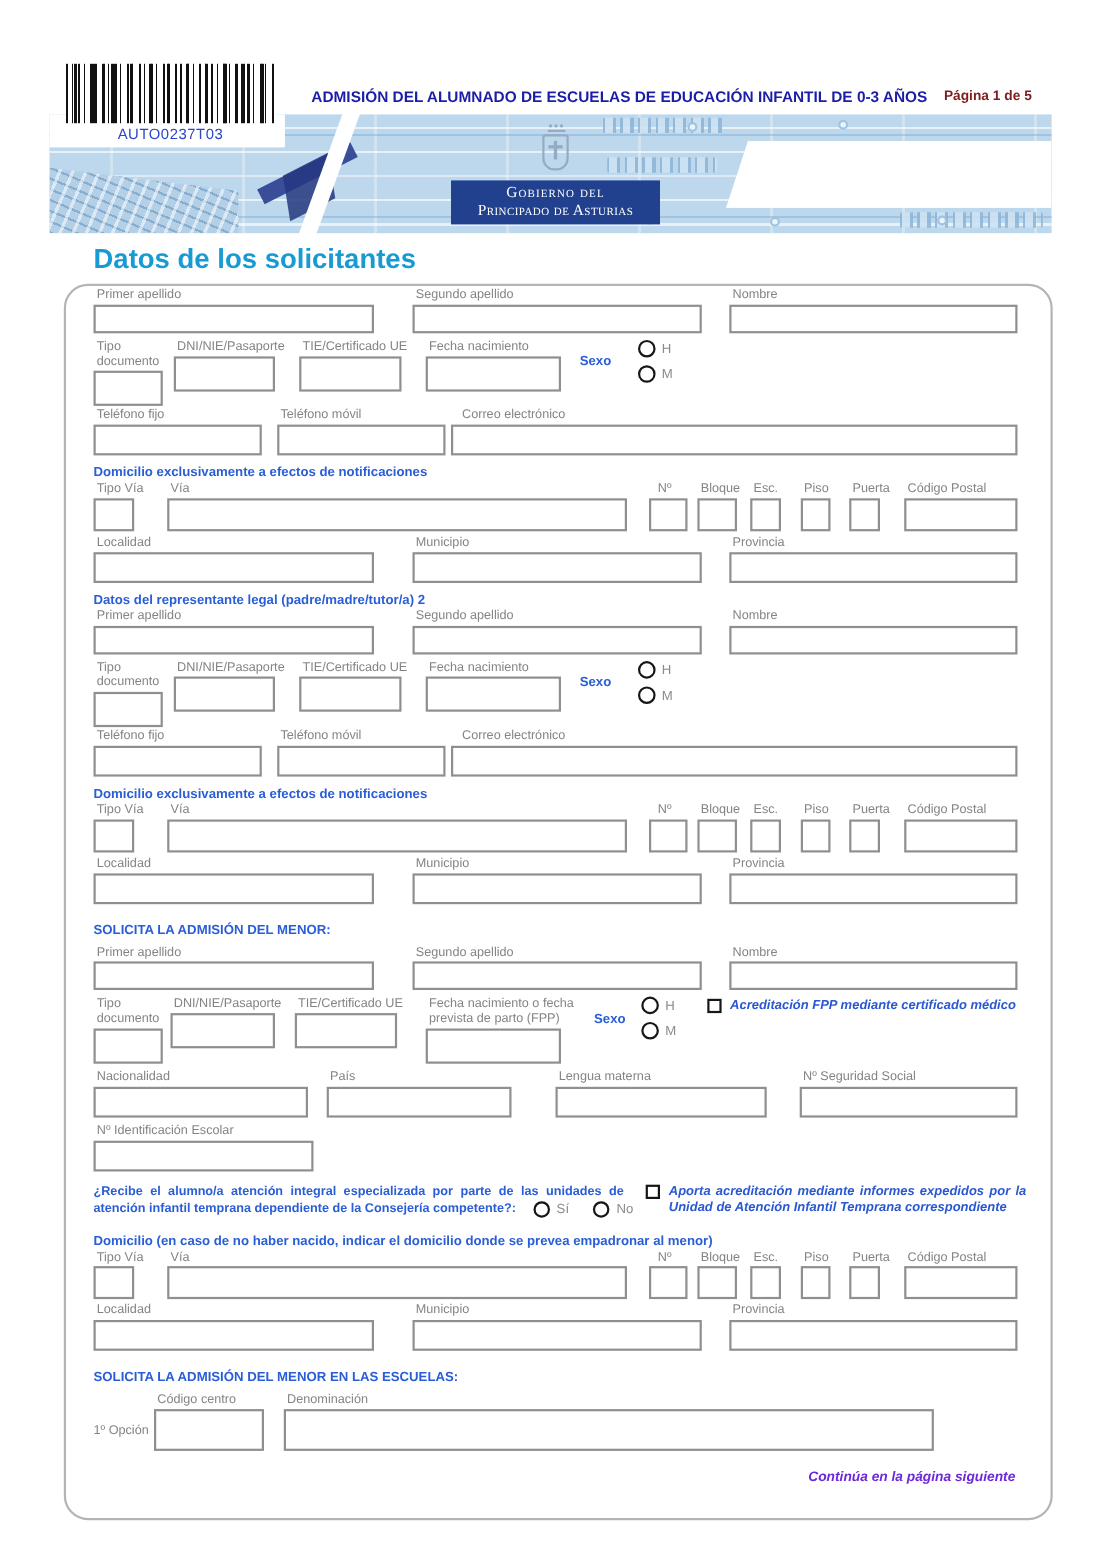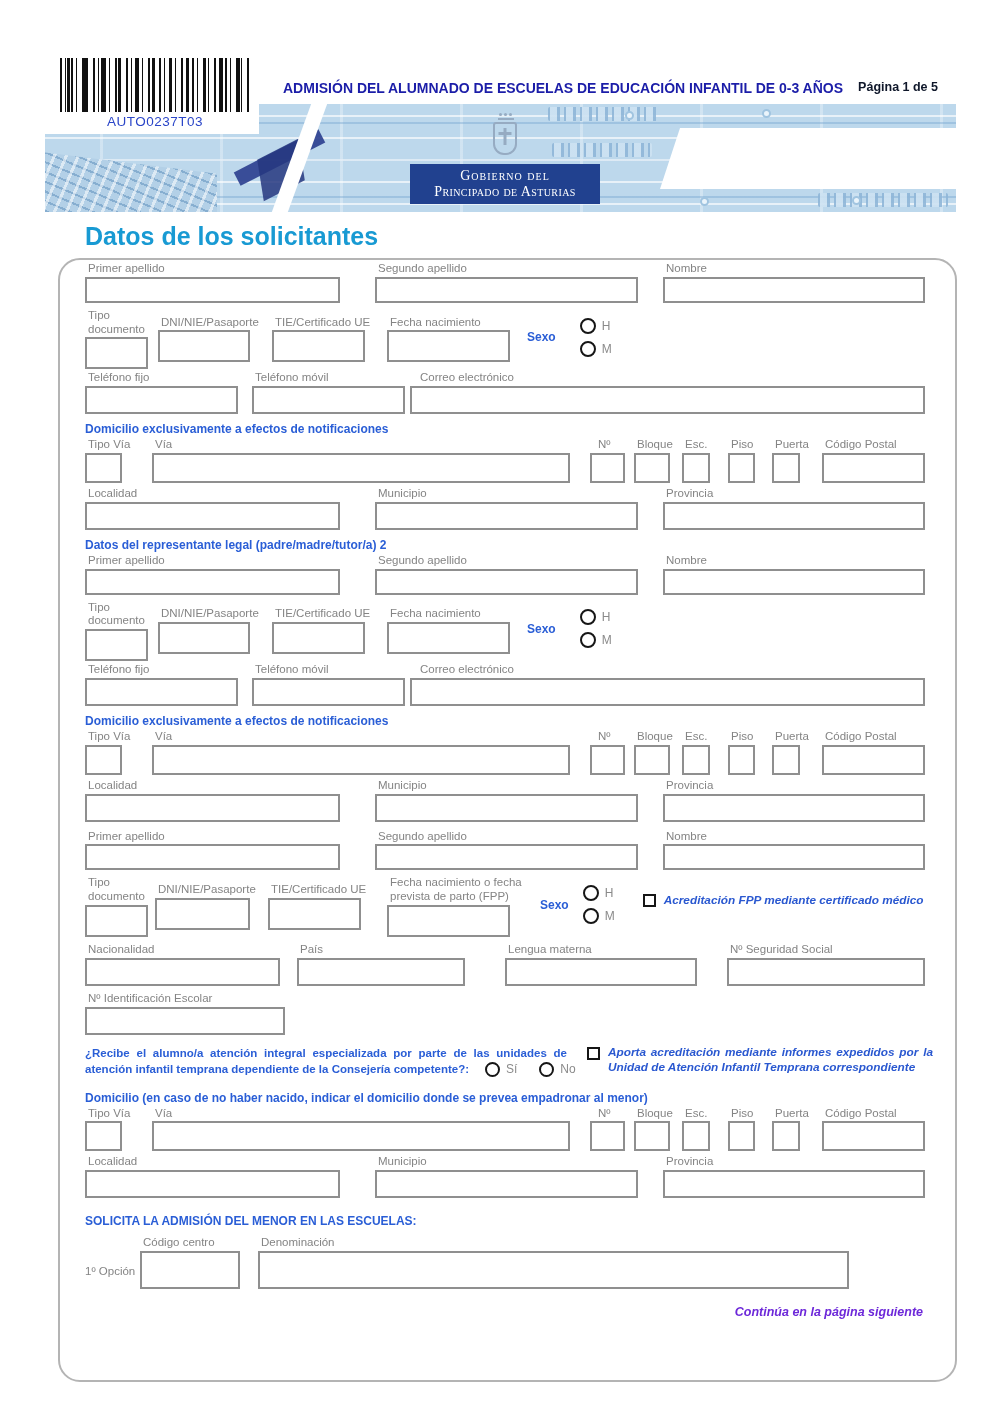--- a/index.html
+++ b/index.html
@@ -33,21 +33,21 @@
   .barcode { position:absolute; left:60px; top:58px; width:190px; height:54px; background-color:#fff;
     background-image:
       repeating-linear-gradient(90deg,#111 0 2px, rgba(0,0,0,0) 2px 5px, #111 5px 6px, rgba(0,0,0,0) 6px 11px),
       repeating-linear-gradient(90deg, rgba(0,0,0,0) 0 7px, #111 7px 10px, rgba(0,0,0,0) 10px 17px); }
   .bc-num { position:absolute; left:60px; top:114px; width:190px; text-align:center;
             font-size:13.5px; color:#2b46c8; letter-spacing:.5px; }
 
   .hdr-title-row { position:absolute; left:283px; top:80px; width:655px; display:flex;
                    justify-content:space-between; align-items:flex-start; }
   .hdr-title { font-weight:bold; font-size:14px; color:#1b1da8; white-space:nowrap; }
-  .hdr-page  { font-weight:bold; font-size:12.5px; color:#0f172a; white-space:nowrap; margin-left:12px; }
+  .hdr-page  { font-weight:bold; font-size:12.5px; color:#7f1d1d; white-space:nowrap; margin-left:12px; }
 
   .emblem { position:absolute; left:492px; top:112px; width:28px; height:46px; }
   .crown  { position:absolute; left:50%; top:0; transform:translateX(-50%); width:16px; height:8px; border-bottom:2px solid #96abc2; }
   .crown::before { content:""; position:absolute; left:1px; top:1px; width:3px; height:3px; border-radius:50%;
                    background:#96abc2; box-shadow:5px 0 0 #96abc2, 10px 0 0 #96abc2; }
   .shield { position:absolute; left:1px; top:10px; width:24px; height:33px; border:2px solid #96abc2; border-radius:3px 3px 11px 11px; }
   .shield::before { content:""; position:absolute; left:50%; top:4px; transform:translateX(-50%); width:3px; height:17px; background:#96abc2; }
   .shield::after  { content:""; position:absolute; left:50%; top:8px; transform:translateX(-50%); width:13px; height:3px; background:#96abc2; }
 
   .logo-box { position:absolute; left:410px; top:164px; width:190px; height:40px; background:#21418f;
@@ -57,21 +57,21 @@
   .logo-l2 { font-size:14px; letter-spacing:.4px; }
 
   
   .page-title { position:absolute; left:85px; top:222px; font-size:25px; font-weight:bold; color:#189ad3; }
 
   
   .formbox { position:absolute; left:58px; top:258px; width:899px; height:1124px;
              border:2px solid #b4b4b4; border-radius:22px; overflow:hidden; background:#fff; }
 
   .sec-h { color:#2a5ed6; font-weight:bold; font-size:12px; margin:8px 0 0 25px; }
-  .frow  { display:flex; align-items:center; margin:2px 0 0 25px; }
+  .frow  { display:flex; align-items:flex-start; margin:2px 0 0 25px; }
   .field { display:flex; flex-direction:column; }
   .lbl   { font-size:11.5px; color:#848484; margin:0 0 1px 3px; white-space:nowrap; line-height:1.2; }
   .lbl.wrap { white-space:normal; }
   .bx { border:2px solid #8f8f8f; background:#fff; height:26px; font-size:13px;
         padding:0 4px; font-family:inherit; width:100%; color:#222; }
   .h28{height:28px}.h30{height:30px}.h32{height:32px}.h38{height:38px}
 
   .radio { width:16px; height:16px; border:2.5px solid #161616; border-radius:50%; background:#fff; display:inline-block; flex:none; }
   .rlbl  { font-size:12px; color:#8a8a8a; }
   .checkbox { width:13px; height:13px; border:2px solid #161616; background:#fff; display:inline-block; flex:none; }
@@ -360,20 +360,21 @@
       <div class="field" style="width:263px;margin-right:25px;">
         <span class="lbl">Municipio</span>
         <input class="bx h28" style="">
       </div>
       <div class="field" style="width:262px;">
         <span class="lbl">Provincia</span>
         <input class="bx h28" style="">
       </div>
     </div>
 
+    <div class="sec-h mt16">SOLICITA LA ADMISIÓN DEL MENOR:</div>
     <div class="frow mt8">
       <div class="field" style="width:255px;margin-right:35px;">
         <span class="lbl">Primer apellido</span>
         <input class="bx" style="">
       </div>
       <div class="field" style="width:263px;margin-right:25px;">
         <span class="lbl">Segundo apellido</span>
         <input class="bx" style="">
       </div>
       <div class="field" style="width:262px;">

